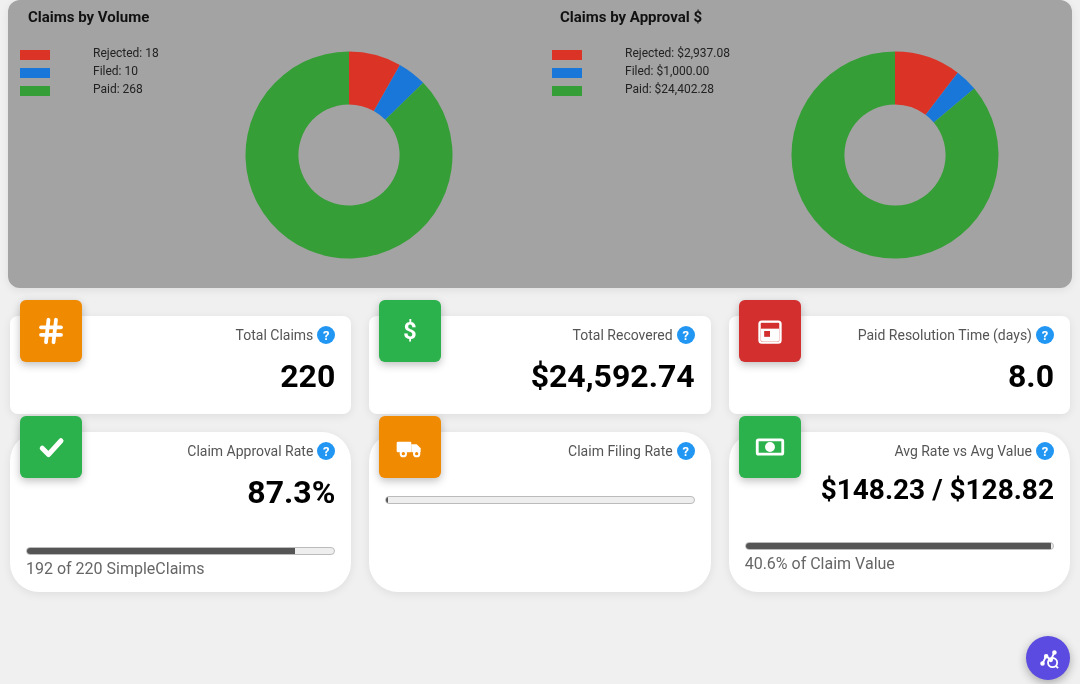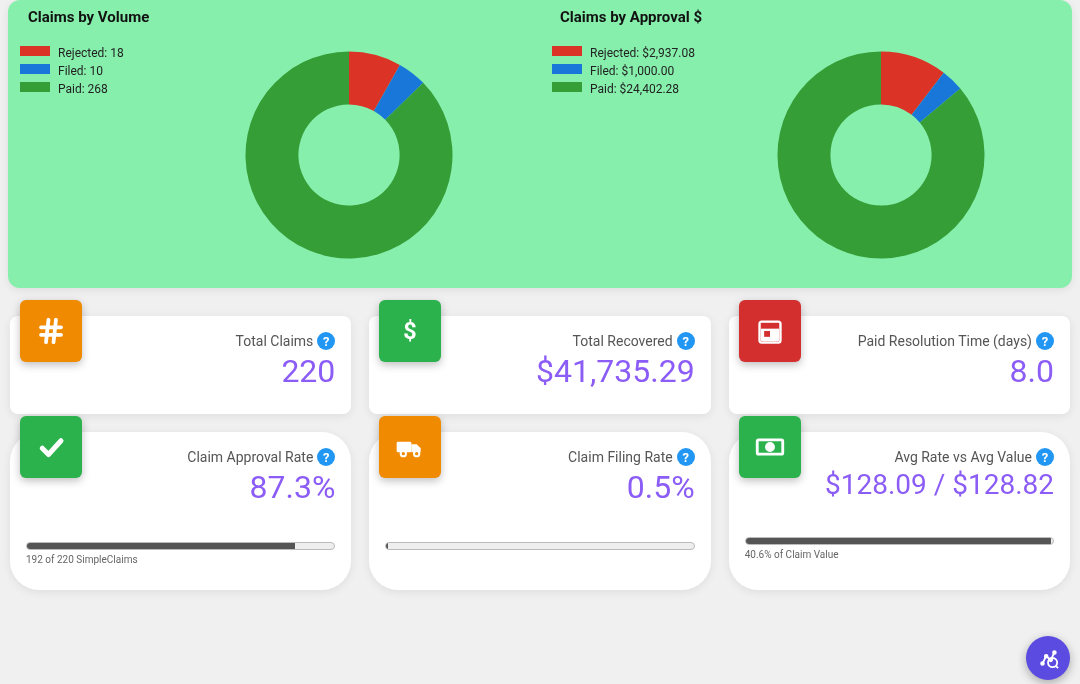--- a/index.html
+++ b/index.html
@@ -5,21 +5,21 @@
   * { box-sizing: border-box; margin: 0; padding: 0; }
   body {
     font-family: -apple-system, BlinkMacSystemFont, "Segoe UI", Roboto, Helvetica, Arial, sans-serif;
     background: #f0f0f0;
     width: 1080px;
     height: 684px;
     overflow: hidden;
     position: relative;
   }
   .charts-card {
-    background: #86efac;
+    background: #a3a3a3;
     border-radius: 12px;
     box-shadow: 0 2px 8px rgba(0,0,0,0.08);
     margin: 0 8px;
     display: flex;
     padding: 6px 0 18px 0;
   }
   .chart-half {
     width: 50%;
     padding: 0 12px;
     position: relative;
@@ -35,22 +35,23 @@
     align-items: flex-start;
   }
   .legend {
     font-size: 12px;
     color: #222;
     min-width: 150px;
     padding-top: 6px;
   }
   .legend-row {
     display: flex;
-    align-items: flex-start;
+    align-items: flex-end;
     margin-bottom: 4px;
+    gap: 35px;
   }
   .swatch {
     width: 30px;
     height: 10px;
     margin-right: 8px;
   }
   .sw-red { background: #dc3327; }
   .sw-blue { background: #1877d8; }
   .sw-green { background: #359e36; }
   .donut-wrap { flex: 1; display: flex; justify-content: center; }
@@ -60,21 +61,21 @@
     display: grid;
     grid-template-columns: repeat(3, 1fr);
     gap: 18px;
     padding: 28px 10px 0 10px;
   }
   .metric-card {
     background: #fff;
     border-radius: 8px;
     box-shadow: 0 2px 10px rgba(0,0,0,0.08);
     position: relative;
-    padding: 14px 16px 14px 16px;
+    padding: 8px 16px 14px 16px;
     min-height: 98px;
   }
   .metric-card.tall { min-height: 158px; border-radius: 29px; }
   .metric-icon {
     position: absolute;
     top: -16px;
     left: 10px;
     width: 62px;
     height: 62px;
     border-radius: 6px;
@@ -103,38 +104,38 @@
     color: #fff;
     font-size: 13px;
     font-weight: 700;
     display: inline-flex;
     align-items: center; justify-content: center;
     cursor: pointer;
   }
   .metric-value {
     text-align: right;
     font-size: 32px;
-    font-weight: 400;
-    color: #8b5cf6;
-    margin-top: 2px;
+    font-weight: 700;
+    color: #000000;
+    margin-top: 13px;
   }
   .progress-outer {
     height: 8px;
     background: #eee;
     border-radius: 4px;
     border: 1px solid #bbb;
     margin-top: 36px;
     overflow: hidden;
   }
   .progress-inner {
     height: 100%;
     background: #555;
   }
   .progress-caption {
-    font-size: 10px;
+    font-size: 16px;
     color: #666;
     margin-top: 4px;
   }
   .fab {
     position: absolute;
     right: 10px;
     bottom: 4px;
     width: 44px; height: 44px;
     border-radius: 50%;
     background: #5b4be0;
@@ -223,21 +224,21 @@
   <div class="metric-card">
     <div class="metric-icon bg-green">
       <svg width="28" height="28" viewBox="0 0 24 24" fill="white">
           <text x="12" y="19" text-anchor="middle" font-size="20" font-weight="bold" fill="white">$</text>
         </svg>
     </div>
     <div class="metric-head">
         <span>Total Recovered</span>
         <span class="help">?</span>
       </div>
-    <div class="metric-value">$41,735.29</div>
+    <div class="metric-value">$24,592.74</div>
   </div>
 
   <div class="metric-card">
     <div class="metric-icon bg-red">
       <svg width="28" height="28" viewBox="0 0 24 24" fill="white">
           <rect x="4" y="5" width="16" height="16" rx="2" fill="white"></rect>
           <rect x="4" y="5" width="16" height="5" fill="#d32f2f"></rect>
           <rect x="3" y="4" width="18" height="18" rx="2" fill="none" stroke="white" stroke-width="2"></rect>
           <rect x="7" y="12" width="5" height="5" fill="#d32f2f"></rect>
         </svg>
@@ -272,38 +273,37 @@
           <rect x="2" y="8" width="11" height="8" rx="1"></rect>
           <path d="M13 10h4l3 3v3h-7z"></path>
           <circle cx="7" cy="17" r="2" fill="#f08a00" stroke="white" stroke-width="1.5"></circle>
           <circle cx="17" cy="17" r="2" fill="#f08a00" stroke="white" stroke-width="1.5"></circle>
         </svg>
     </div>
     <div class="metric-head">
         <span>Claim Filing Rate</span>
         <span class="help">?</span>
       </div>
-    <div class="metric-value">0.5%</div>
     <div class="progress-outer">
         <div class="progress-inner" id="p-filing" style="width: 0.5%;"></div>
       </div>
   </div>
 
   <div class="metric-card tall">
     <div class="metric-icon bg-green">
       <svg width="34" height="34" viewBox="0 0 24 24" fill="none" stroke="white" stroke-width="2">
           <rect x="3" y="7" width="18" height="10" rx="1"></rect>
           <circle cx="12" cy="12" r="2.5" fill="white"></circle>
         </svg>
     </div>
     <div class="metric-head">
         <span>Avg Rate vs Avg Value</span>
         <span class="help">?</span>
       </div>
-    <div class="metric-value" style="font-size:28px">$128.09 / $128.82</div>
+    <div class="metric-value" style="font-size:28px">$148.23 / $128.82</div>
     <div class="progress-outer">
         <div class="progress-inner" id="p-avg" style="width: 99.4%;"></div>
       </div>
     <div class="progress-caption">40.6% of Claim Value</div>
   </div>
 
 </div>
 
 <div class="fab">
   <svg width="22" height="22" viewBox="0 0 24 24" fill="none" stroke="white" stroke-width="2">

